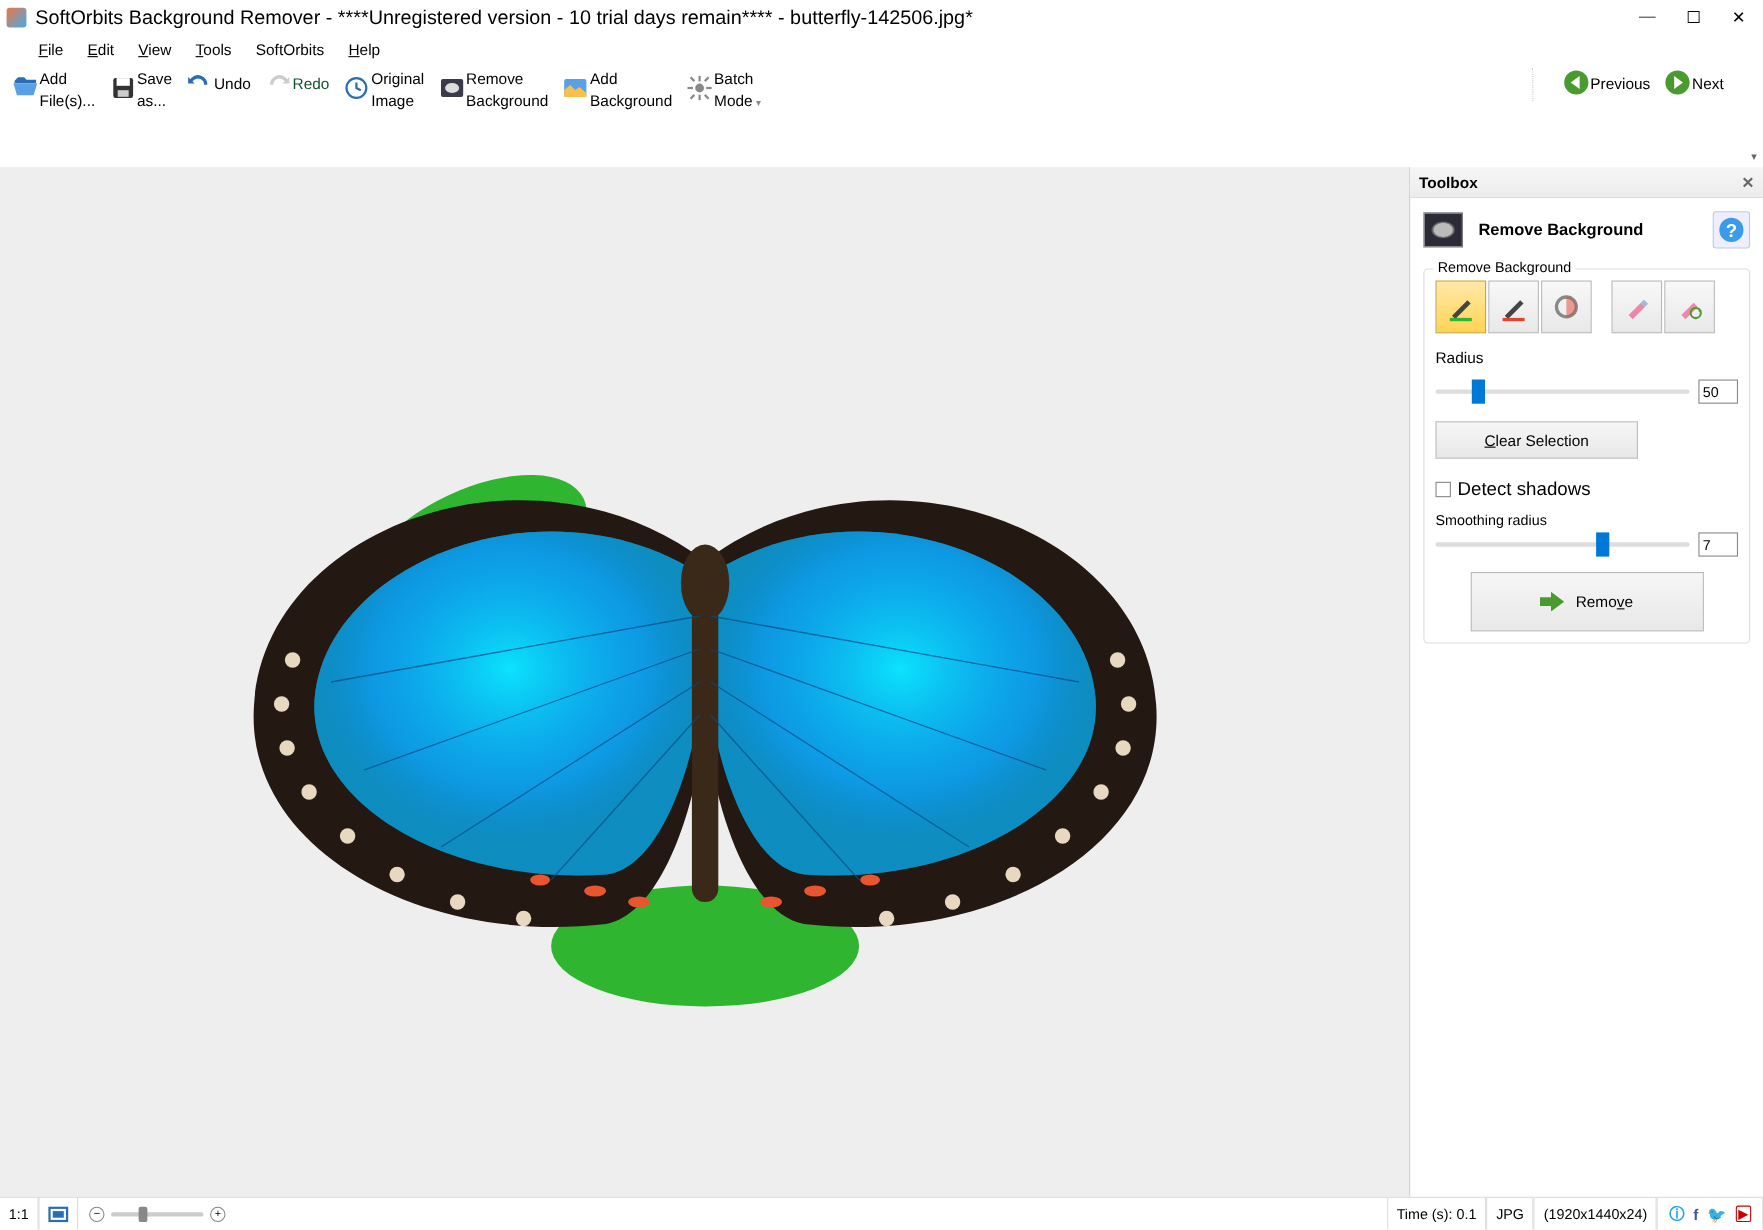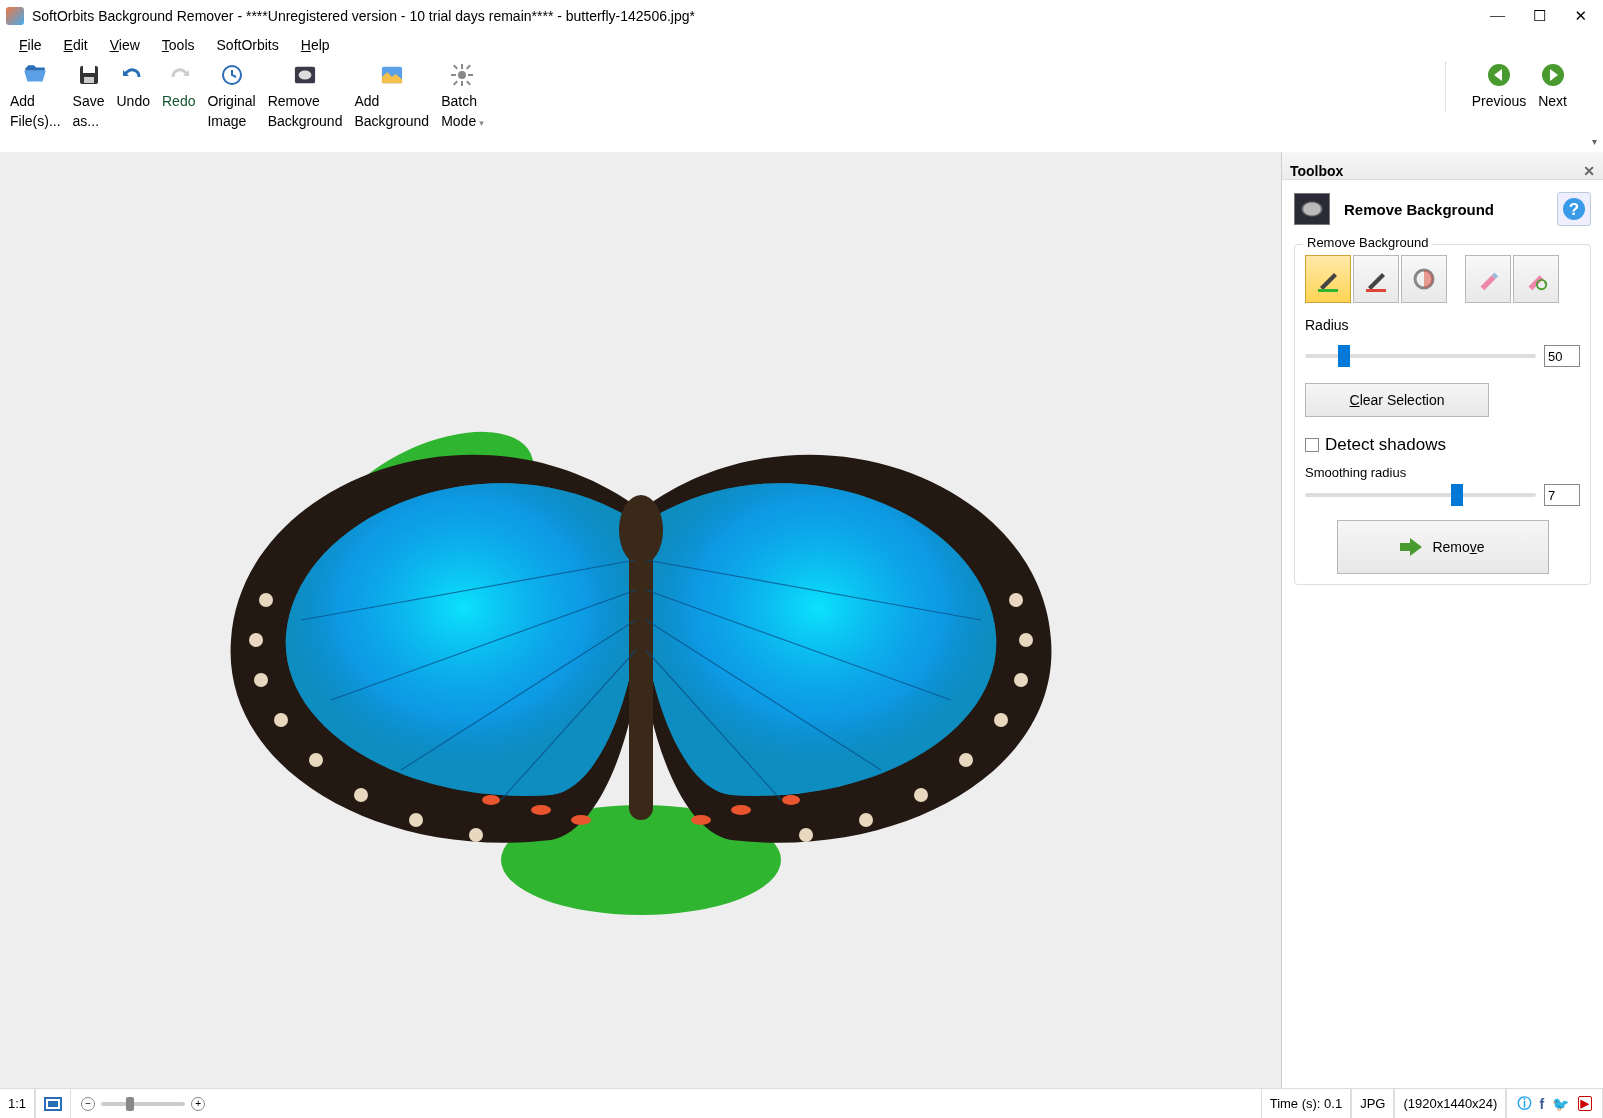--- a/index.html
+++ b/index.html
@@ -1,46 +1,46 @@
 <!DOCTYPE html>
 <html><head>
 <meta charset="utf-8">
 <style>
   * { box-sizing: border-box; margin: 0; padding: 0; font-family: "Segoe UI", Tahoma, sans-serif; }
   body { width: 1603px; height: 1118px; background: #fff; display: flex; flex-direction: column; overflow: hidden; font-size: 14px; color: #000; }
 
   
   .titlebar { height: 32px; background: #fff; display: flex; align-items: center; padding: 0 6px; }
   .titlebar .app-icon { width: 18px; height: 18px; background: linear-gradient(135deg,#e74,#4ae); border-radius: 3px; margin-right: 8px; }
-  .titlebar .title-text { flex: 1; font-size: 14px; }
+  .titlebar .title-text { flex: 1; font-size: 18px; }
   .win-controls { display: flex; gap: 28px; padding-right: 10px; }
   .win-controls span { font-size: 15px; font-family: "Segoe UI Symbol"; cursor: pointer; }
 
   
-  .menubar { height: 26px; display: flex; align-items: center; padding: 0 9px; gap: 2px; }
+  .menubar { height: 26px; display: flex; align-items: center; padding: 0 25px; gap: 2px; }
   .menubar .mitem { padding: 3px 10px; font-size: 14px; cursor: pointer; }
   .menubar .mitem .ul { text-decoration: underline; }
 
   
   .toolbar { height: 94px; display: flex; align-items: flex-start; padding: 4px 4px 0 4px; position: relative; }
-  .toolbar .tbtn { display: flex; flex-direction: column; align-items: center; padding: 0 6px; cursor: pointer; font-size: 14px; line-height: 1.4; justify-content: space-between; }
+  .toolbar .tbtn { display: flex; align-items: center; padding: 0 6px; cursor: pointer; font-size: 14px; line-height: 1.4; justify-content: space-between; }
   .toolbar .tbtn.disabled { color: #14532d; }
   .toolbar .ticon { width: 26px; height: 26px; margin-bottom: 4px; display:flex; align-items:center; justify-content:center; }
   .toolbar .nav { margin-left: auto; display: flex; gap: 0; padding-right: 26px; border-left: 1px dotted #ccc; padding-left: 20px;}
   .toolbar .dropdown-handle { position:absolute; right:6px; top:78px; font-size:10px; color:#666; cursor:pointer;}
   .batch-drop { font-size: 9px; color:#888; padding-left:3px; }
 
   
   .main { flex: 1; display: flex; background: #eee; min-height:0; }
   .canvas { flex: 1; background: #eee; display: flex; align-items: center; justify-content: center; overflow:hidden; }
   .butterfly { width: 920px; height: 640px; position: relative; }
 
   
   .toolbox { width: 322px; background: #fff; border-left: 1px solid #d0d0d0; display: flex; flex-direction: column; }
-  .toolbox-header { height: 28px; background: linear-gradient(#f6f6f6,#ececec); border-bottom:1px solid #ddd; display:flex; align-items:flex-end; padding: 0 8px; font-weight:600; font-size:14px; }
+  .toolbox-header { height: 28px; background: linear-gradient(#f6f6f6,#ececec); border-bottom:1px solid #ddd; display:flex; align-items:center; padding: 0 8px; font-weight:600; font-size:14px; }
   .toolbox-header .close { margin-left: auto; font-size:14px; cursor:pointer; color:#666; }
 
   .panel-body { padding: 12px; }
   .panel-title-row { display:flex; align-items:center; margin-bottom: 18px; }
   .panel-title-row .thumb { width: 36px; height: 32px; background: radial-gradient(ellipse 14px 10px at center, #bbb 60%, #999 61%, #2b2b38 80%); border:1px solid #777; margin-right: 14px; }
   .panel-title-row .ptitle { font-weight:700; font-size:15px; }
   .panel-title-row .help { margin-left: auto; width:34px; height:34px; background:#eef; border:1px solid #bcd; border-radius:3px; display:flex; align-items:center; justify-content:center; }
   .panel-title-row .help svg { width:24px; height:24px; }
 
   .group { border:1px solid #ddd; border-radius:4px; padding: 10px; position: relative; }

